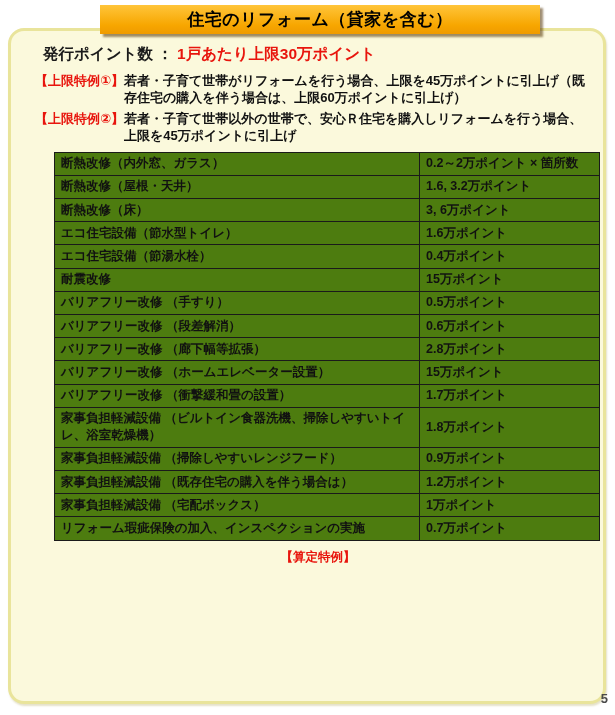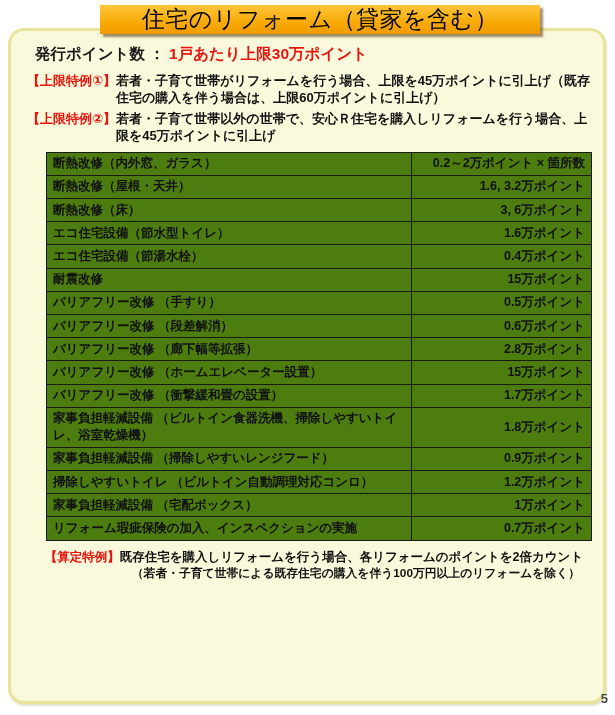--- a/index.html
+++ b/index.html
@@ -14,33 +14,34 @@
 
   
   .panel {
     position: absolute;
     left: 8px; top: 28px;
     width: 598px; height: 676px;
     background: #fbf9dc;
     border: 3px solid #e9e49b;
     border-radius: 16px;
     box-shadow: 1px 2px 2px rgba(180,170,100,0.35);
+    padding-left: 8px;
   }
 
   
   .banner {
     position: absolute;
     left: 100px; top: 5px;
     width: 440px; height: 29px;
     background: linear-gradient(to bottom, #ffc53a 0%, #f7a600 70%, #ef9b00 100%);
     box-shadow: 3px 3px 2px rgba(80,50,0,0.55);
     display: flex; align-items: center; justify-content: center;
   }
   .banner span {
-    font-size: 23px; font-weight: normal; color: #000;
+    font-size: 17px; font-weight: bold; color: #000;
     letter-spacing: 0.5px;
   }
 
   .issue-line {
     margin: 13px 0 0 24px;
     font-size: 15.5px; font-weight: bold;
     white-space: nowrap;
   }
   .issue-value { color: #e8150d; }
 
@@ -64,21 +65,21 @@
   }
   table.pts-table td {
     border: 1.4px solid #1a1a1a;
     font-size: 12.5px;
     font-weight: bold;
     line-height: 17px;
     padding: 2.6px 6px;
     color: #111;
   }
   td.item-cell  { width: 365px; text-align: left; }
-  td.points-cell{ width: 180px; text-align: right; }
+  td.points-cell{ width: 180px; text-align: left; }
 
   .note-block {
     display: flex;
     margin: 8px 6px 0 20px;
     font-size: 12.5px; font-weight: bold;
     line-height: 1.3;
     justify-content: center;
   }
   .note-label { color: #e8150d; flex: 0 0 auto; white-space: nowrap; }
   .note-text  { color: #111; }
@@ -159,40 +160,36 @@
           </tr>
           <tr>
             <td class="item-cell">家事負担軽減設備 （ビルトイン食器洗機、掃除しやすいトイレ、浴室乾燥機）</td>
             <td class="points-cell">1.8万ポイント</td>
           </tr>
           <tr>
             <td class="item-cell">家事負担軽減設備 （掃除しやすいレンジフード）</td>
             <td class="points-cell">0.9万ポイント</td>
           </tr>
           <tr>
-            <td class="item-cell">掃除しやすいトイレ （ビルトイン自動調理対応コンロ）</td>
+            <td class="item-cell">家事負担軽減設備 （既存住宅の購入を伴う場合は）</td>
             <td class="points-cell">1.2万ポイント</td>
           </tr>
           <tr>
             <td class="item-cell">家事負担軽減設備 （宅配ボックス）</td>
             <td class="points-cell">1万ポイント</td>
           </tr>
           <tr>
             <td class="item-cell">リフォーム瑕疵保険の加入、インスペクションの実施</td>
             <td class="points-cell">0.7万ポイント</td>
           </tr>
         </tbody>
     </table>
 
     <div class="note-block">
       <span class="note-label">【算定特例】</span>
-      <span class="note-text">
-        <span>既存住宅を購入しリフォームを行う場合、各リフォームのポイントを2倍カウント</span><br>
-        <span class="note-sub">（若者・子育て世帯による既存住宅の購入を伴う100万円以上のリフォームを除く）</span>
-      </span>
     </div>
 
   </div>
 
   <div class="banner">
     <span>住宅のリフォーム（貸家を含む）</span>
   </div>
 
   <div class="page-number">5</div>
 

